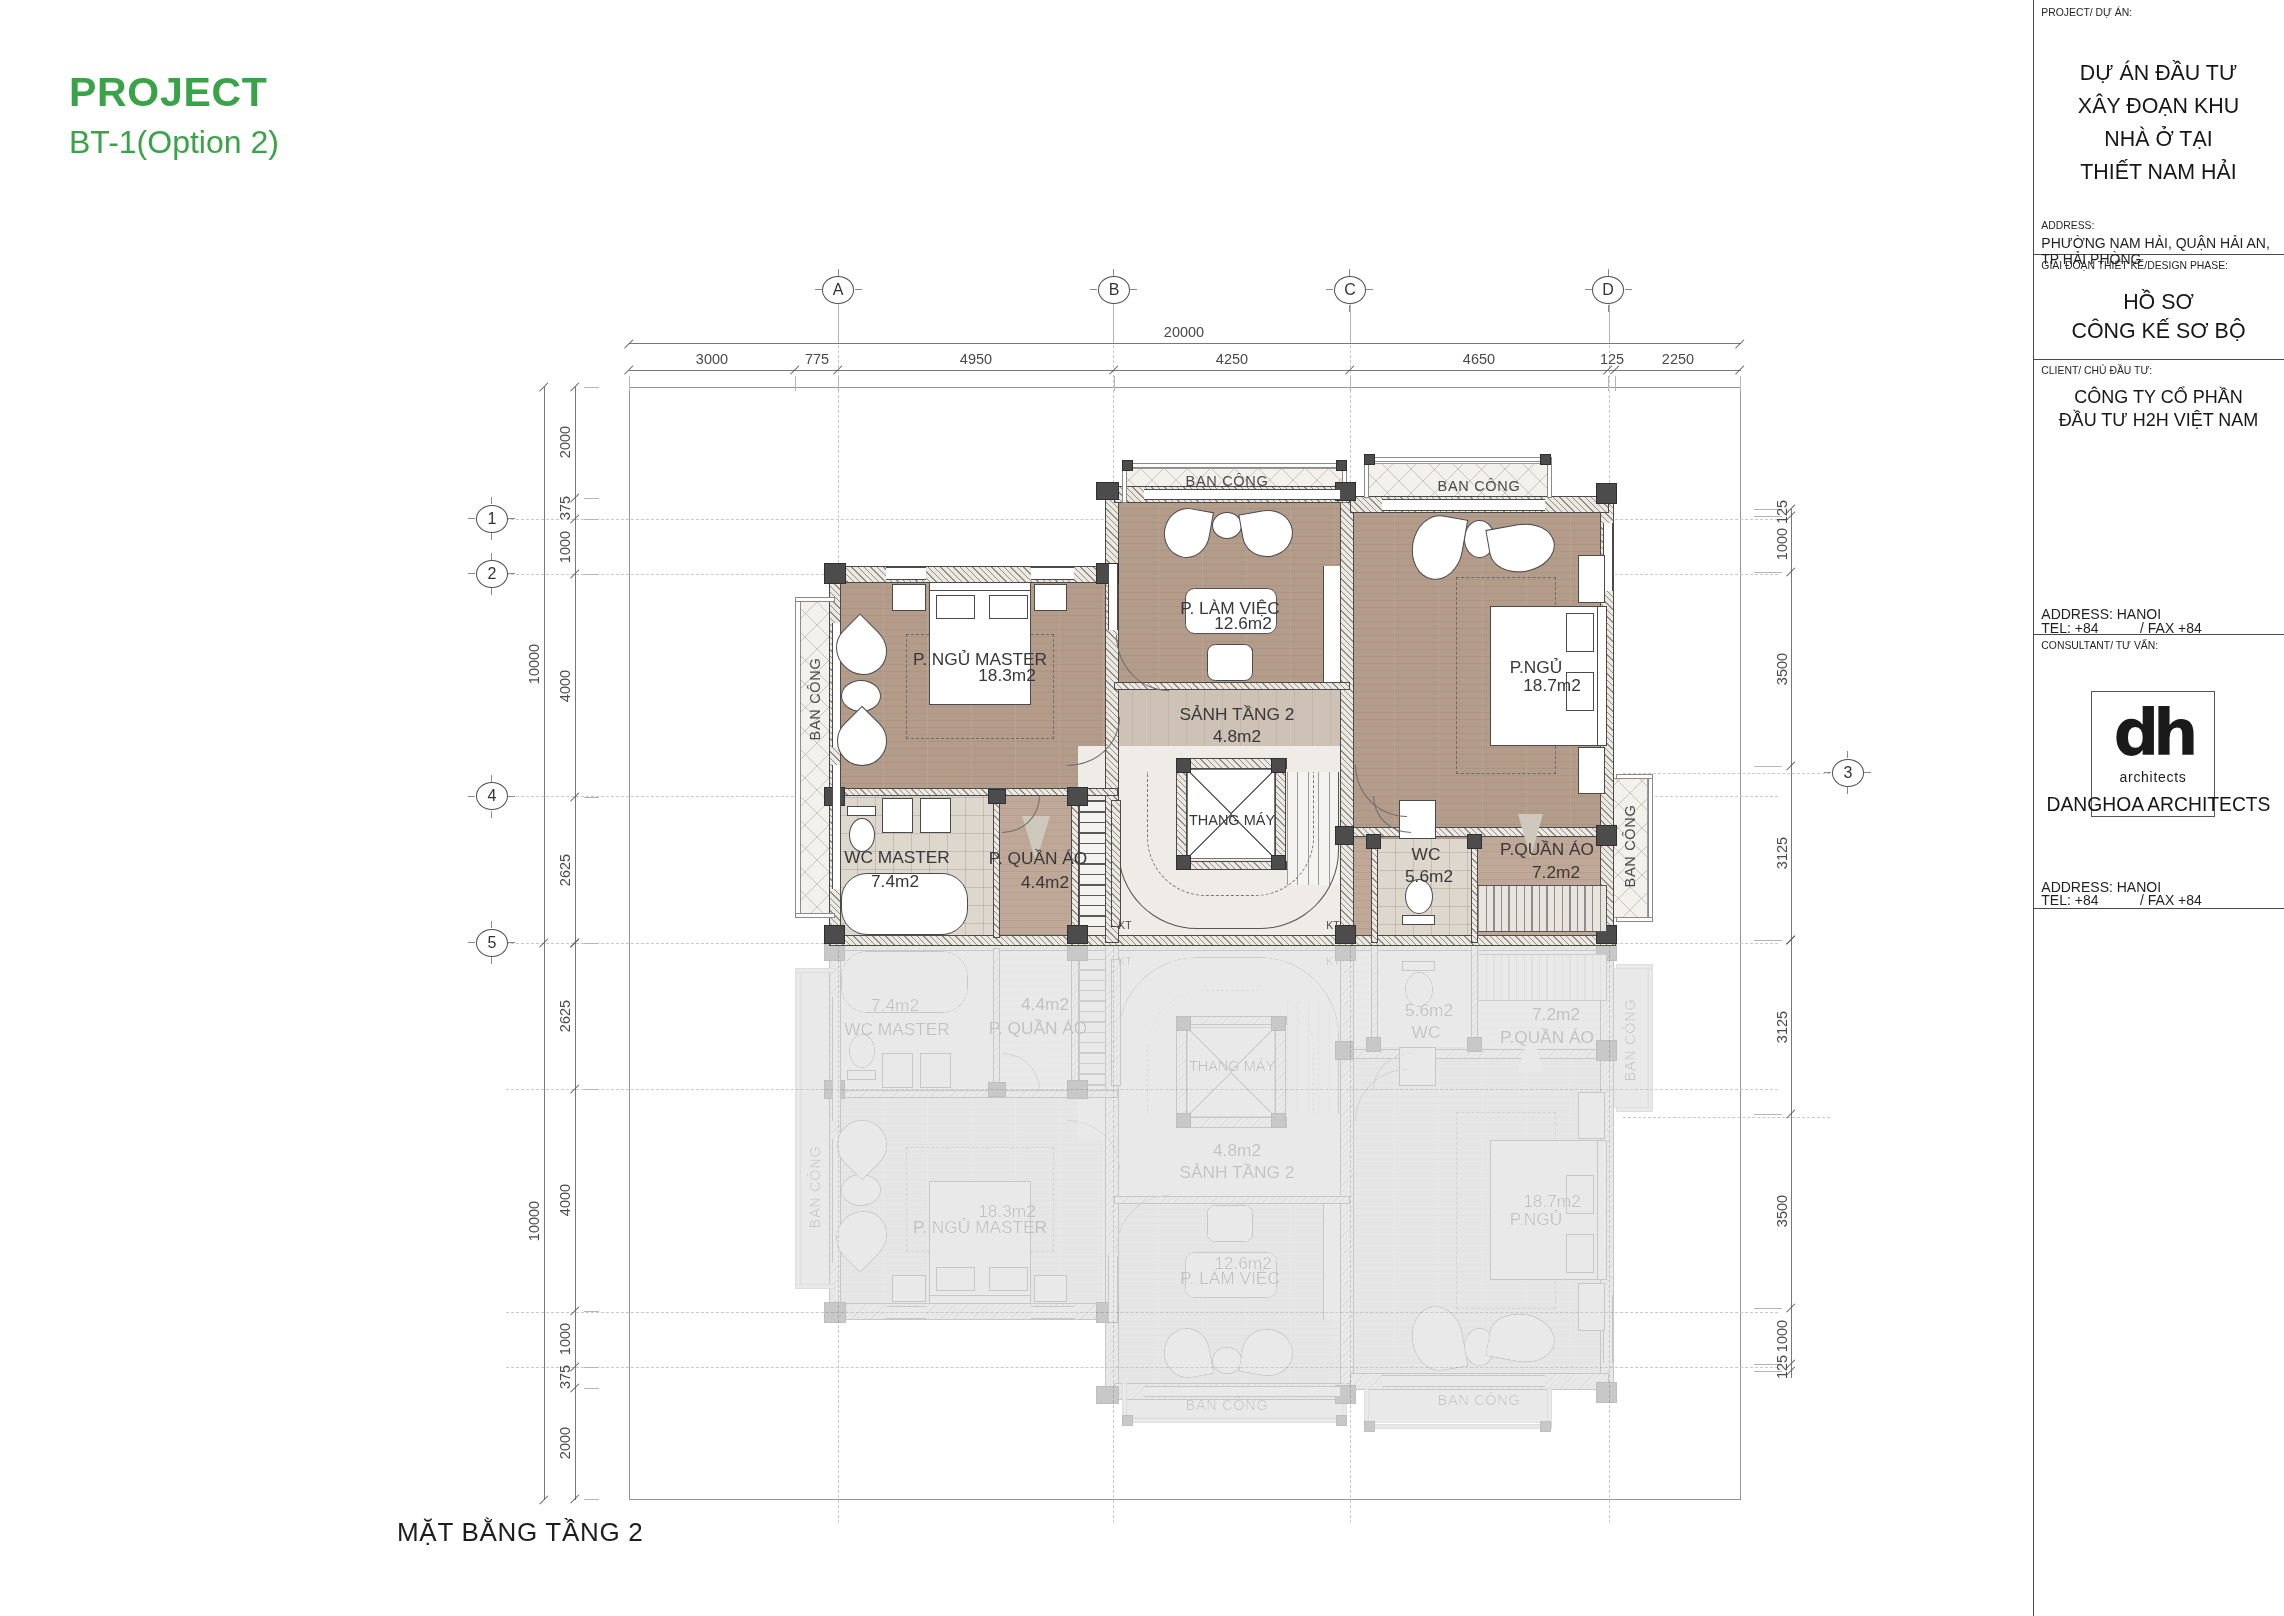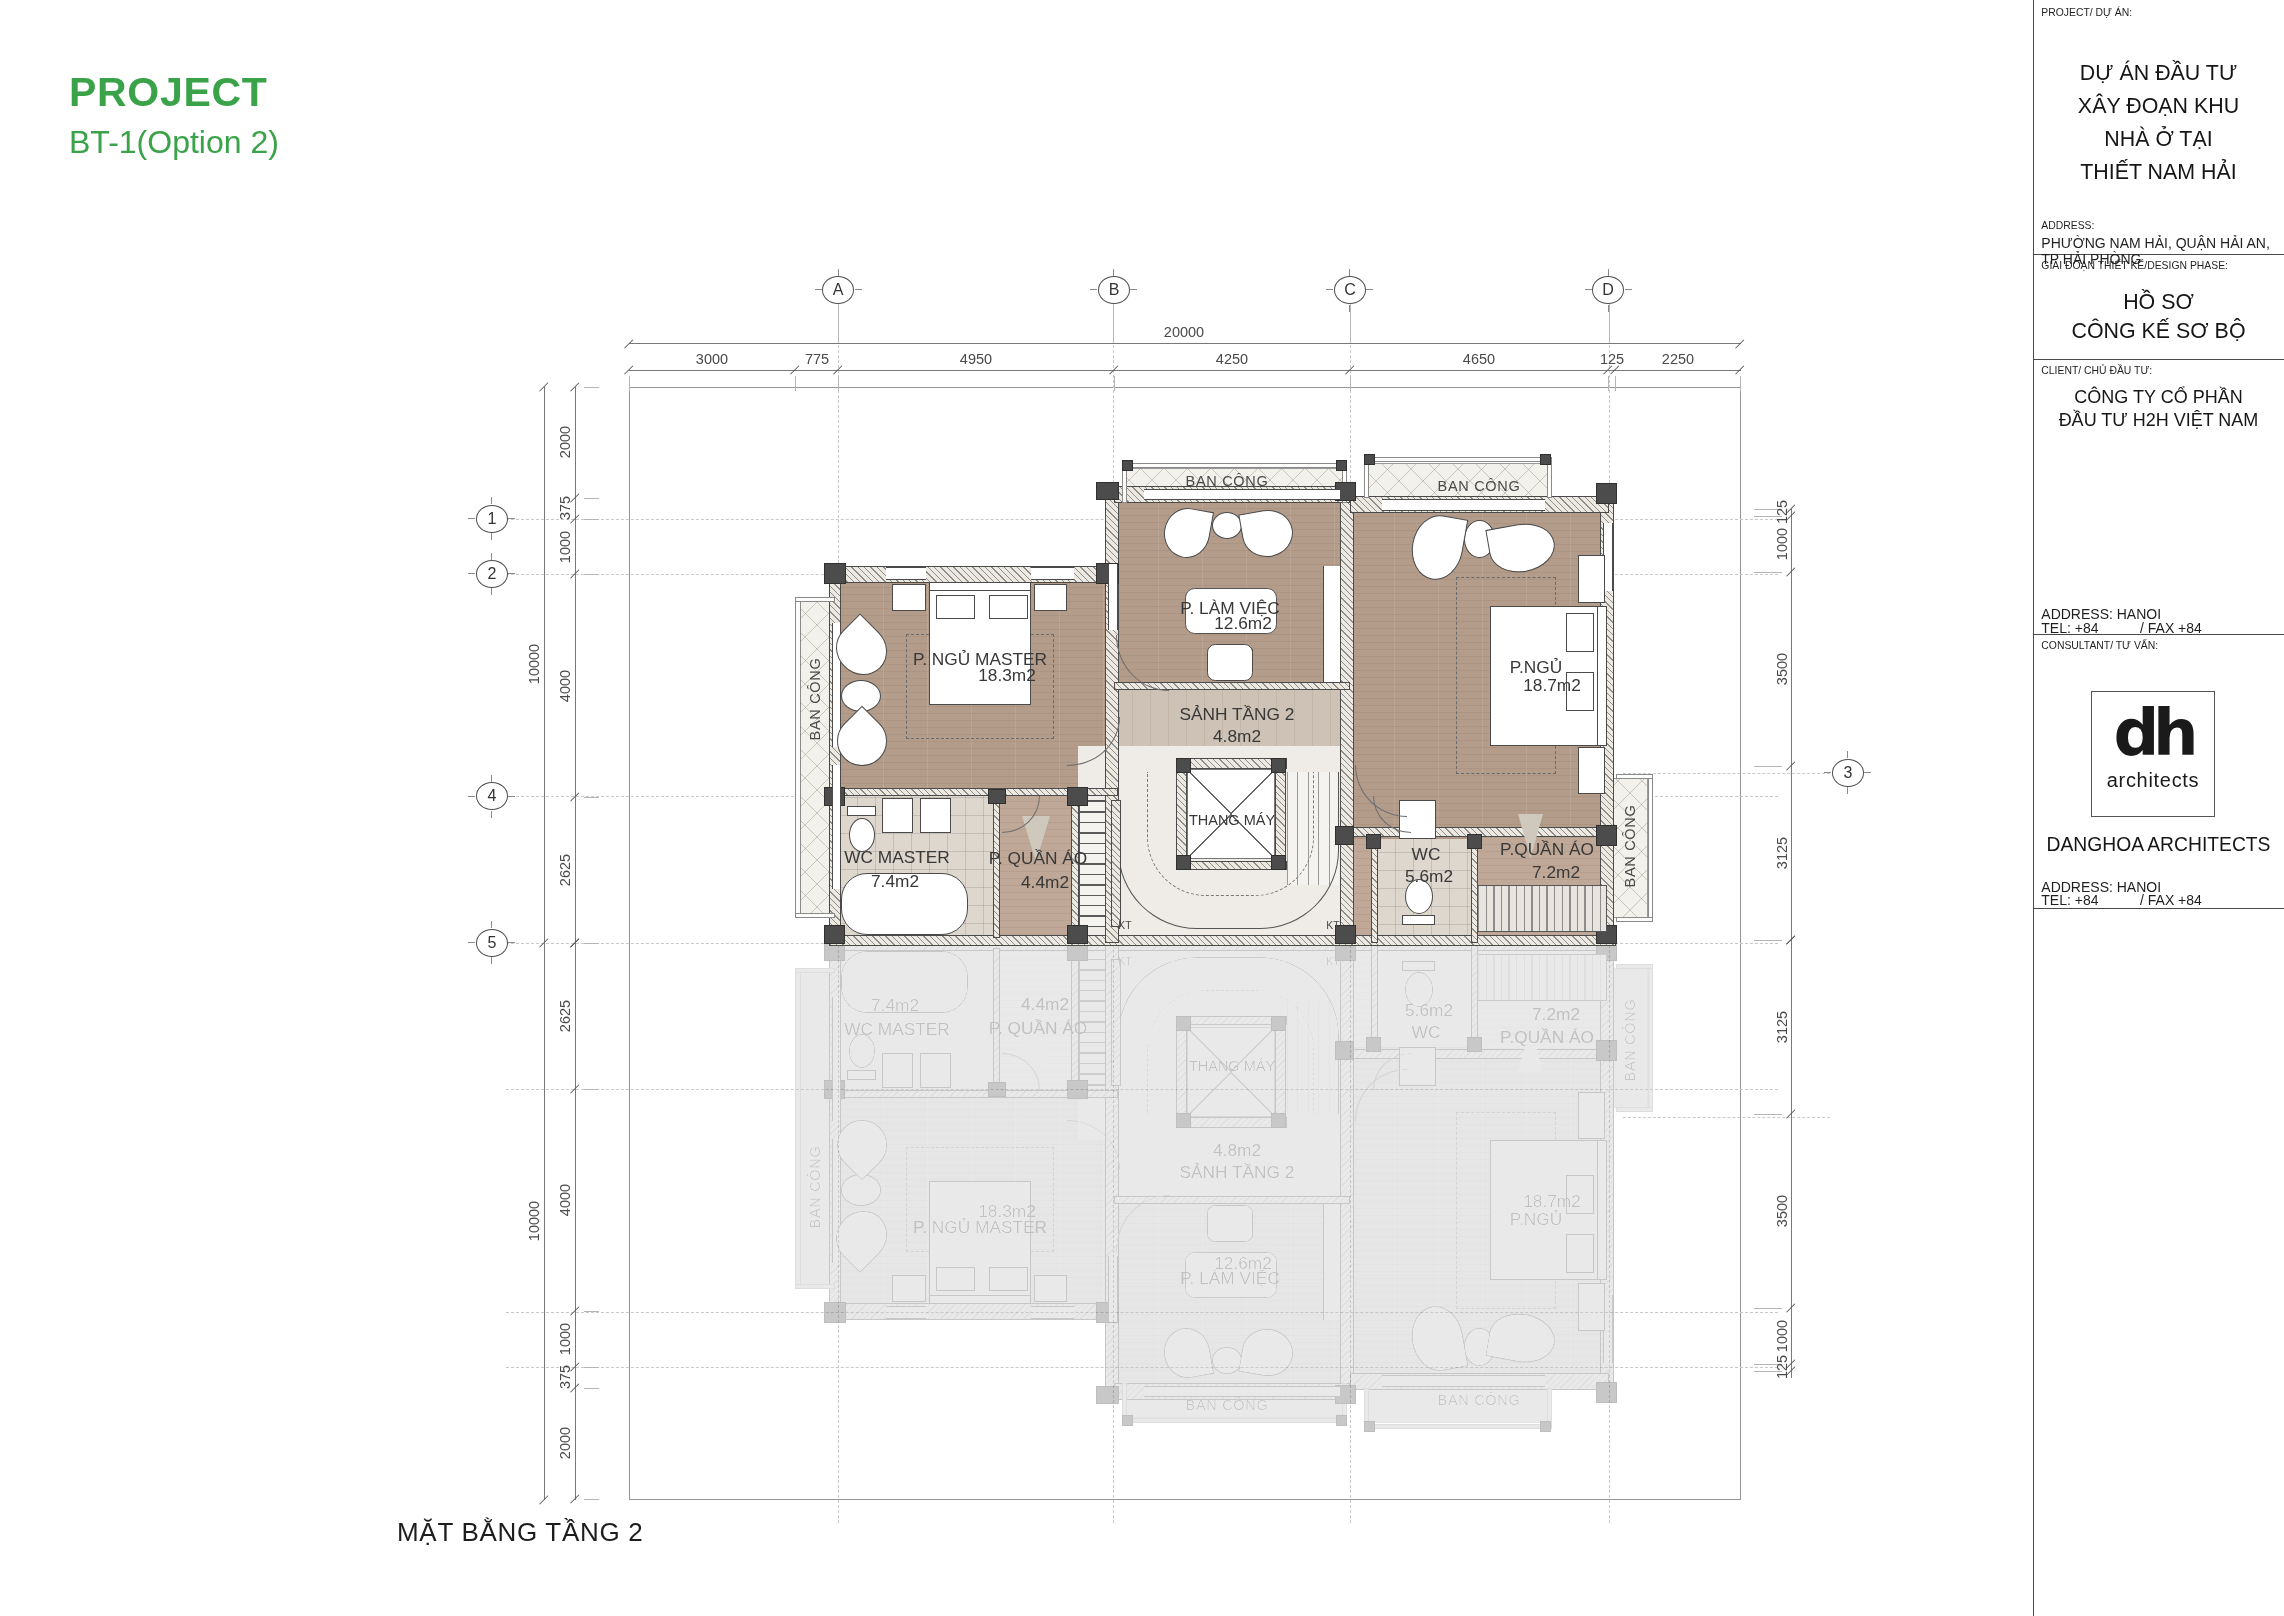--- a/index.html
+++ b/index.html
@@ -61,21 +61,21 @@
   
   .tblock{position:absolute;left:2033px;top:0;width:251px;height:1616px;}
   .tbline{position:absolute;left:0;width:251px;height:1.4px;background:#4a4a4a;}
   .tbv{position:absolute;left:0;top:0;width:1.4px;height:1616px;background:#4a4a4a;}
   .tb-sm{position:absolute;font-size:10.4px;color:#1f1f1f;}
   .tb-sm2{position:absolute;font-size:14px;color:#1f1f1f;}
   .tb-big{position:absolute;width:251px;text-align:center;font-size:21.4px;color:#161616;}
   .tb-mid{position:absolute;width:251px;text-align:center;font-size:18px;color:#161616;}
   .logo{position:absolute;left:58px;top:691px;width:122px;height:124px;border:1.2px solid #555;background:#fff;}
   .logo-dh{position:absolute;width:100%;text-align:center;top:4.1px;font-size:64px;font-weight:bold;color:#1a1a1a;letter-spacing:-6.2px;font-family:"DejaVu Sans",sans-serif;}
-  .logo-sub{position:absolute;width:100%;text-align:center;top:77px;font-size:20px;color:#1a1a1a;letter-spacing:0.7px;}
+  .logo-sub{position:absolute;width:100%;text-align:center;top:77px;font-size:14px;color:#1a1a1a;letter-spacing:0.7px;}
 </style>
 </head>
 <body>
 
 <div class="sheet">
   <div class="hdr-title">PROJECT</div>
   <div class="hdr-sub">BT-1(Option 2)</div>
 
   <div id="static-layer" class="a" style="left:0;top:0;width:2284px;height:1616px;">
       <div class="a site" style="left: 629px; top: 387px; width: 1112px; height: 1113px;"></div>
@@ -571,19 +571,19 @@
     <div class="tb-mid" style="top:387px">CÔNG TY CỔ PHẦN</div>
     <div class="tb-mid" style="top:410px">ĐẦU TƯ H2H VIỆT NAM</div>
     <div class="tb-sm2" style="left:8.3px;top:606px">ADDRESS: HANOI</div>
     <div class="tb-sm2" style="left:8.3px;top:620px">TEL: +84</div>
     <div class="tb-sm2" style="left:107px;top:620px">/ FAX +84</div>
     <div class="tb-sm" style="left:8.3px;top:640px">CONSULTANT/ TƯ VẤN:</div>
     <div class="logo">
       <div class="logo-dh">dh</div>
       <div class="logo-sub">architects</div>
     </div>
-    <div class="tb-mid" style="top:834px;font-size:19.3px">DANGHOA ARCHITECTS</div>
+    <div class="tb-mid" style="top:794px;font-size:19.3px">DANGHOA ARCHITECTS</div>
     <div class="tb-sm2" style="left:8.3px;top:879px">ADDRESS: HANOI</div>
     <div class="tb-sm2" style="left:8.3px;top:892px">TEL: +84</div>
     <div class="tb-sm2" style="left:107px;top:892px">/ FAX +84</div>
   </aside>
 </div>
 
 
 </body></html>

